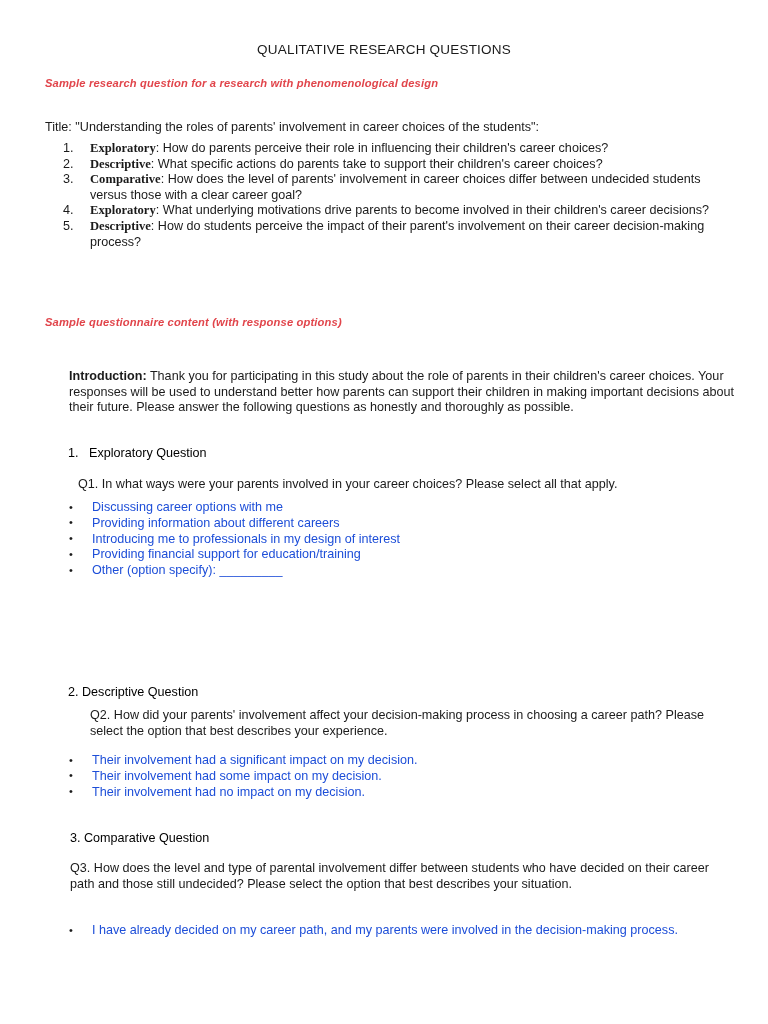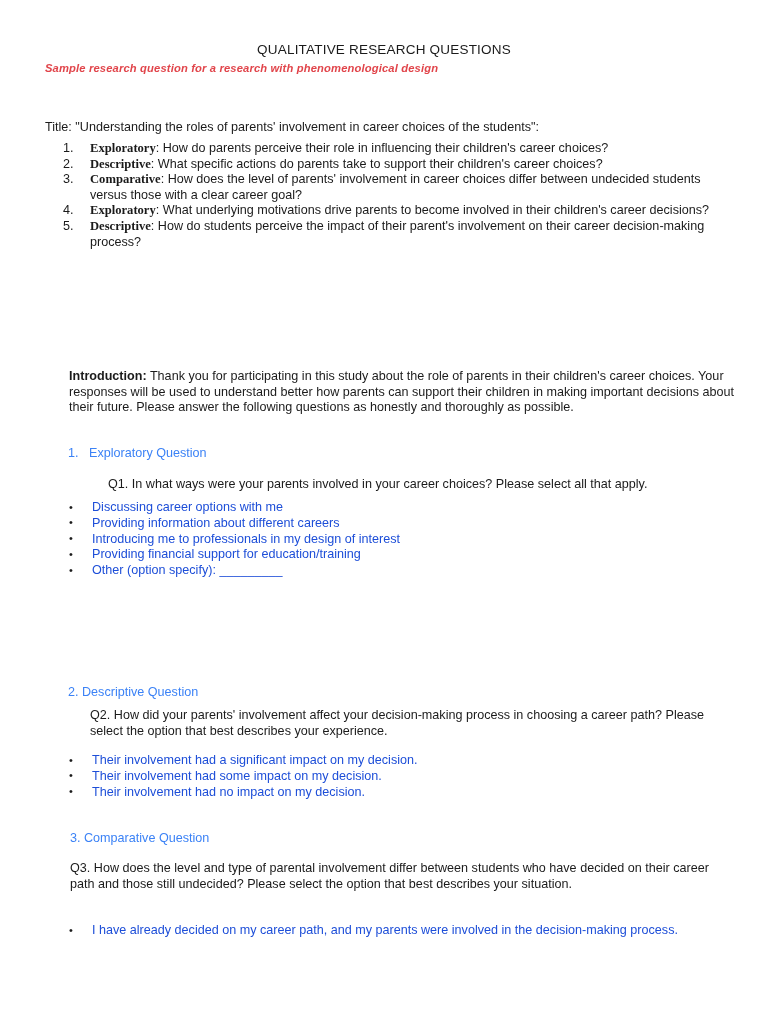--- a/index.html
+++ b/index.html
@@ -40,21 +40,21 @@
   .red-heading {
     position: absolute;
     left: 45px;
     font-style: italic;
     font-weight: 700;
     font-size: 11.2px;
     letter-spacing: 0.15px;
     color: #e1454b;
     white-space: nowrap;
   }
-  #red-heading-1 { top: 62px; }
+  #red-heading-1 { top: 77px; }
   #red-heading-2 { top: 316px; }
 
   
   .block {
     position: absolute;
     left: 45px;
     font-size: 12.6px;
     line-height: 15.6px;
     color: #1b1b1b;
   }
@@ -95,21 +95,21 @@
     text-align: left;
     margin-left: 24px;
   }
   .intro b { font-weight: 700; }
 
   
   .q-head {
     position: absolute;
     font-size: 12.6px;
     line-height: 15.6px;
-    color: #3b82f6;
+    color: #000000;
     white-space: nowrap;
   }
   .q-head .q-num {
     display: inline-block;
   }
 
   .q-body {
     position: absolute;
     font-size: 12.6px;
     line-height: 15.6px;
@@ -132,21 +132,21 @@
     position: absolute;
     left: 24px;
     top: -0.5px;
     font-size: 11px;
     line-height: 15.8px;
     color: #1b1b1b;
   }
 
   
   #q1-head   { left: 68px;  top: 446px; }
-  #q1-text   { left: 108px;  top: 477px; width: 640px; white-space: nowrap; }
+  #q1-text   { left: 78px;  top: 477px; width: 640px; white-space: nowrap; }
   #q1-bullets{ left: 45px;  top: 500px; width: 650px; }
 
   
   #q2-head   { left: 68px;  top: 685px; }
   #q2-text   { left: 90px;  top: 708px; width: 634px; }
   #q2-bullets{ left: 45px;  top: 753px; width: 650px; }
 
   
   #q3-head   { left: 70px;  top: 831px; }
   #q3-text   { left: 70px;  top: 861px; width: 655px; }
@@ -179,20 +179,21 @@
     <div class="rq-item">
       <span class="rq-num">4.</span>
       <b>Exploratory</b><span>: What underlying motivations drive parents to become involved in their children's career decisions?</span>
     </div>
     <div class="rq-item">
       <span class="rq-num">5.</span>
       <b>Descriptive</b><span>: How do students perceive the impact of their parent's involvement on their career decision-making process?</span>
     </div>
   </div>
 
+  <div class="red-heading" id="red-heading-2">Sample questionnaire content (with response options)</div>
 
   <div class="block intro">
     <b>Introduction:</b><span> Thank you for participating in this study about the role of parents in their children's career choices. Your responses will be used to understand better how parents can support their children in making important decisions about their future. Please answer the following questions as honestly and thoroughly as possible.</span>
   </div>
 
   <div class="q-head" id="q1-head">
     <span class="q-num">1.</span>&nbsp;&nbsp;&nbsp;<span>Exploratory Question</span>
   </div>
   <div class="q-body" id="q1-text">Q1. In what ways were your parents involved in your career choices? Please select all that apply.</div>
   <div class="bullets" id="q1-bullets">

